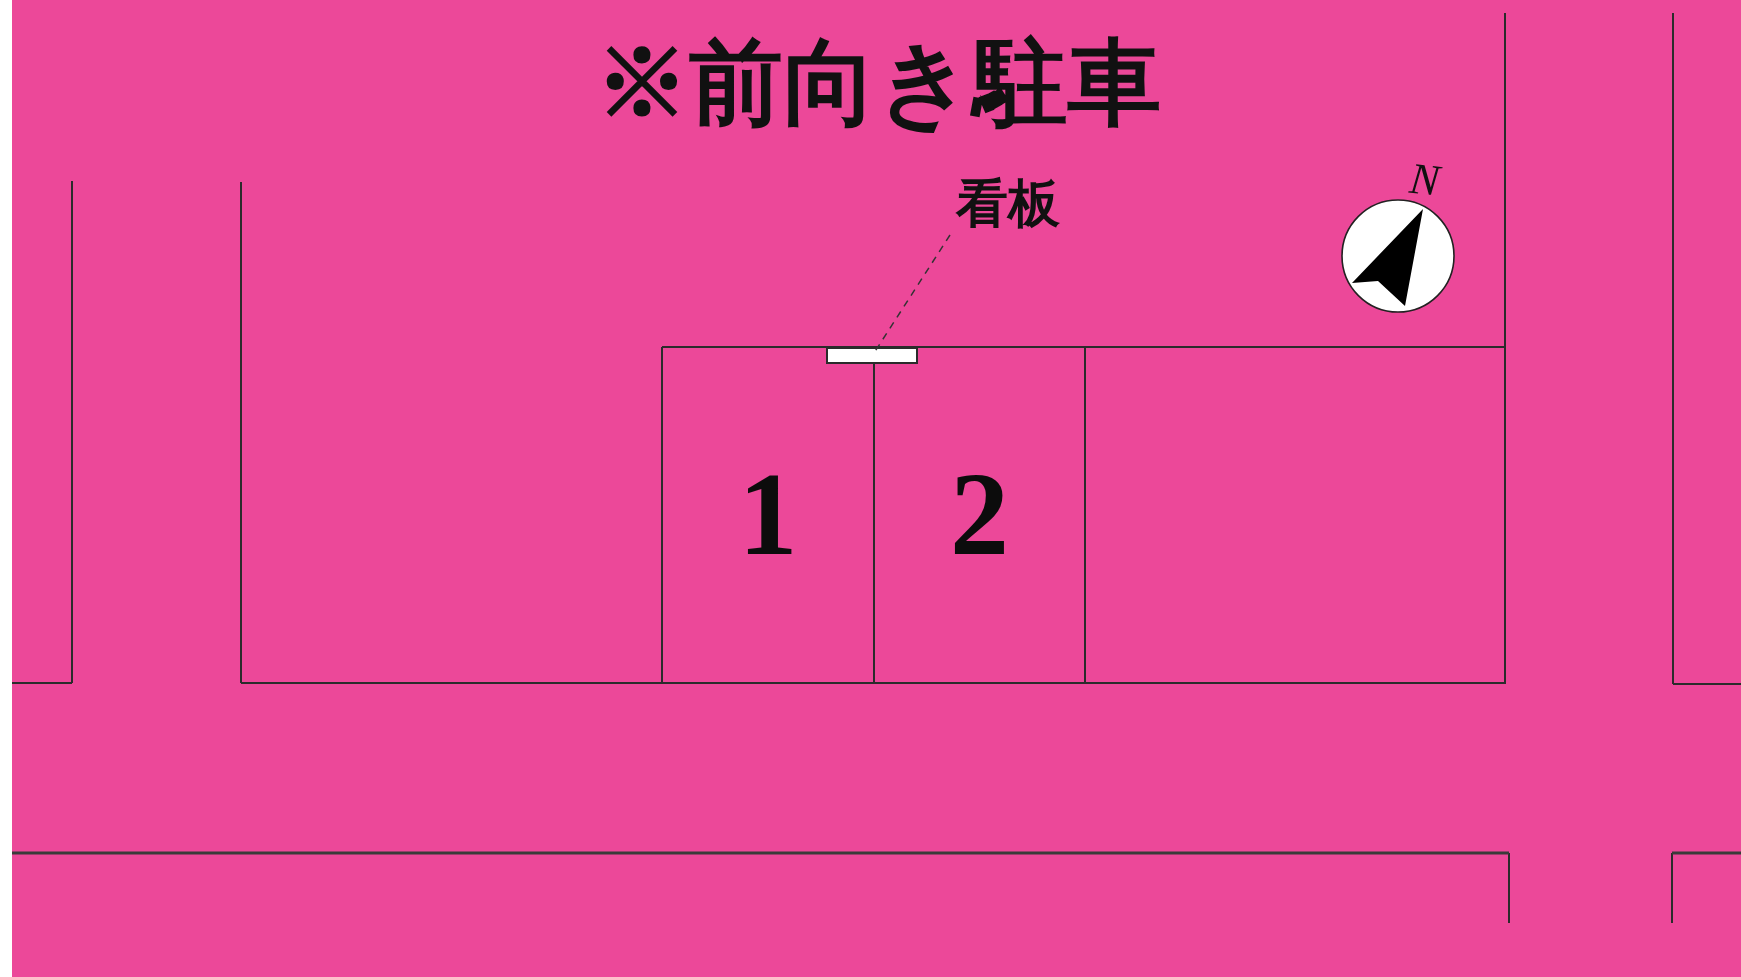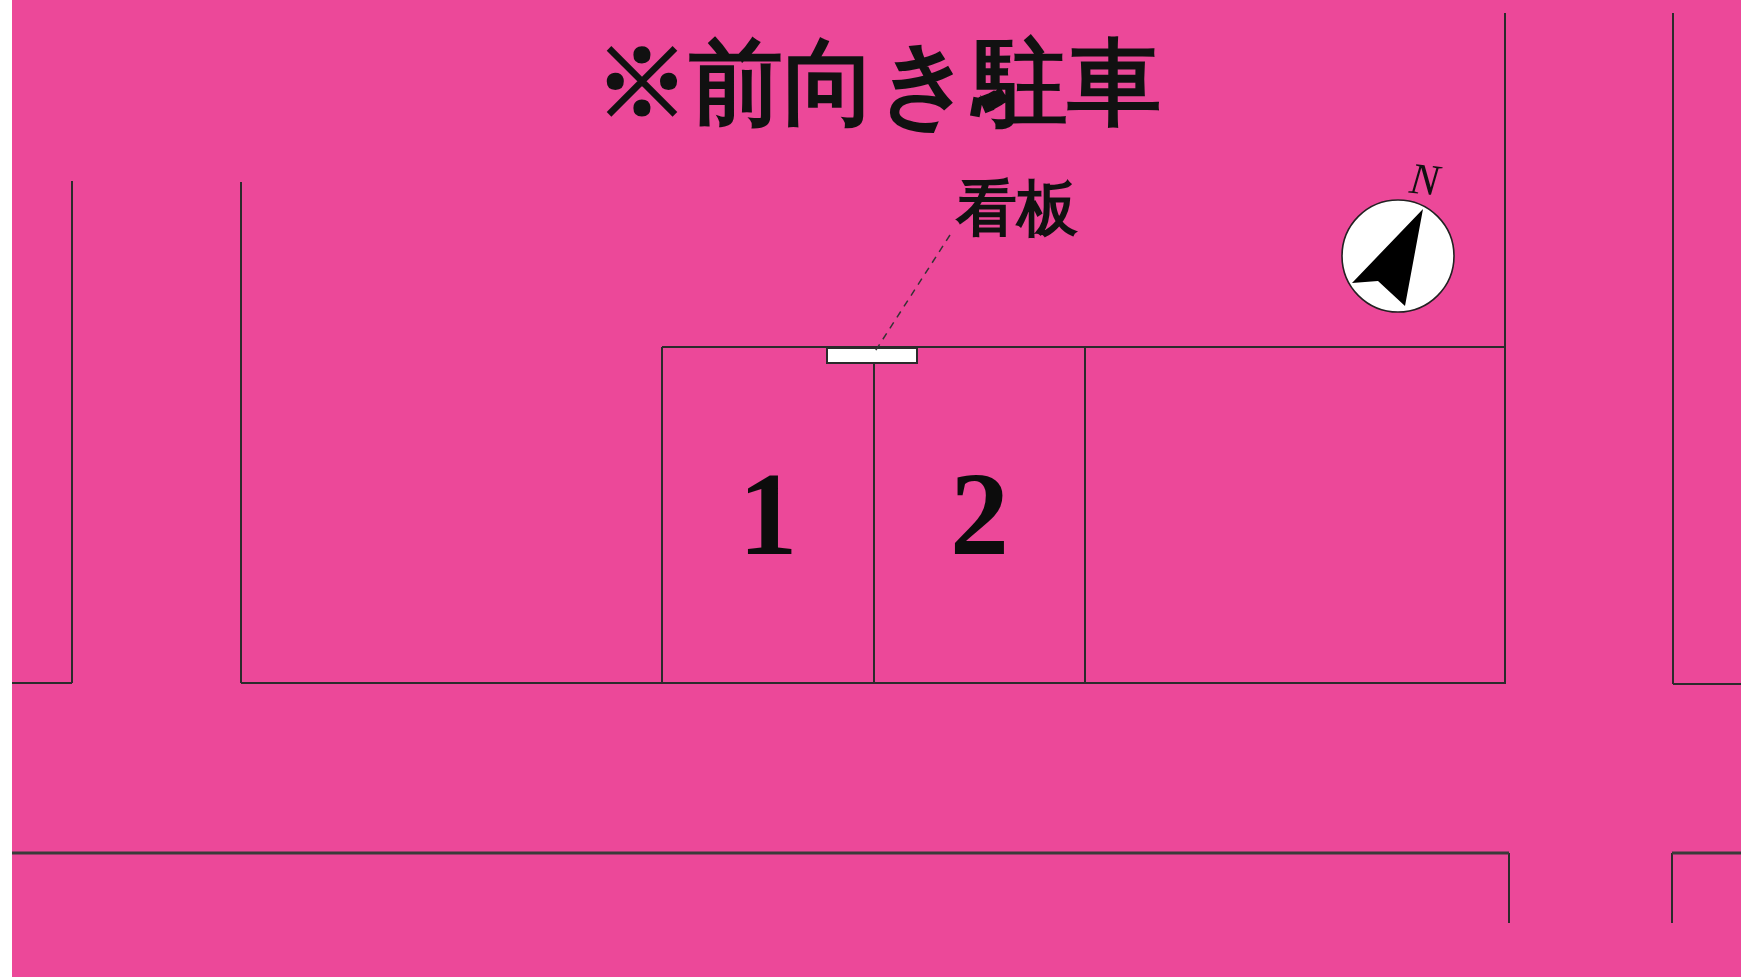--- a/index.html
+++ b/index.html
@@ -31,21 +31,21 @@
   .title {
     left: 583px;
     top: 36px;
     font-size: 94px;
     font-weight: 700;
     letter-spacing: 0px;
   }
   .sign-label {
     left: 944px;
     top: 178px;
-    font-size: 61px;
+    font-size: 52px;
     font-weight: 600;
   }
   .cell {
     position: absolute;
     display: flex;
     align-items: center;
     justify-content: center;
   }
   .spot-1 { left: 650px; top: 347px; width: 212px; height: 336px; }
   .spot-2 { left: 862px; top: 347px; width: 211px; height: 336px; }

